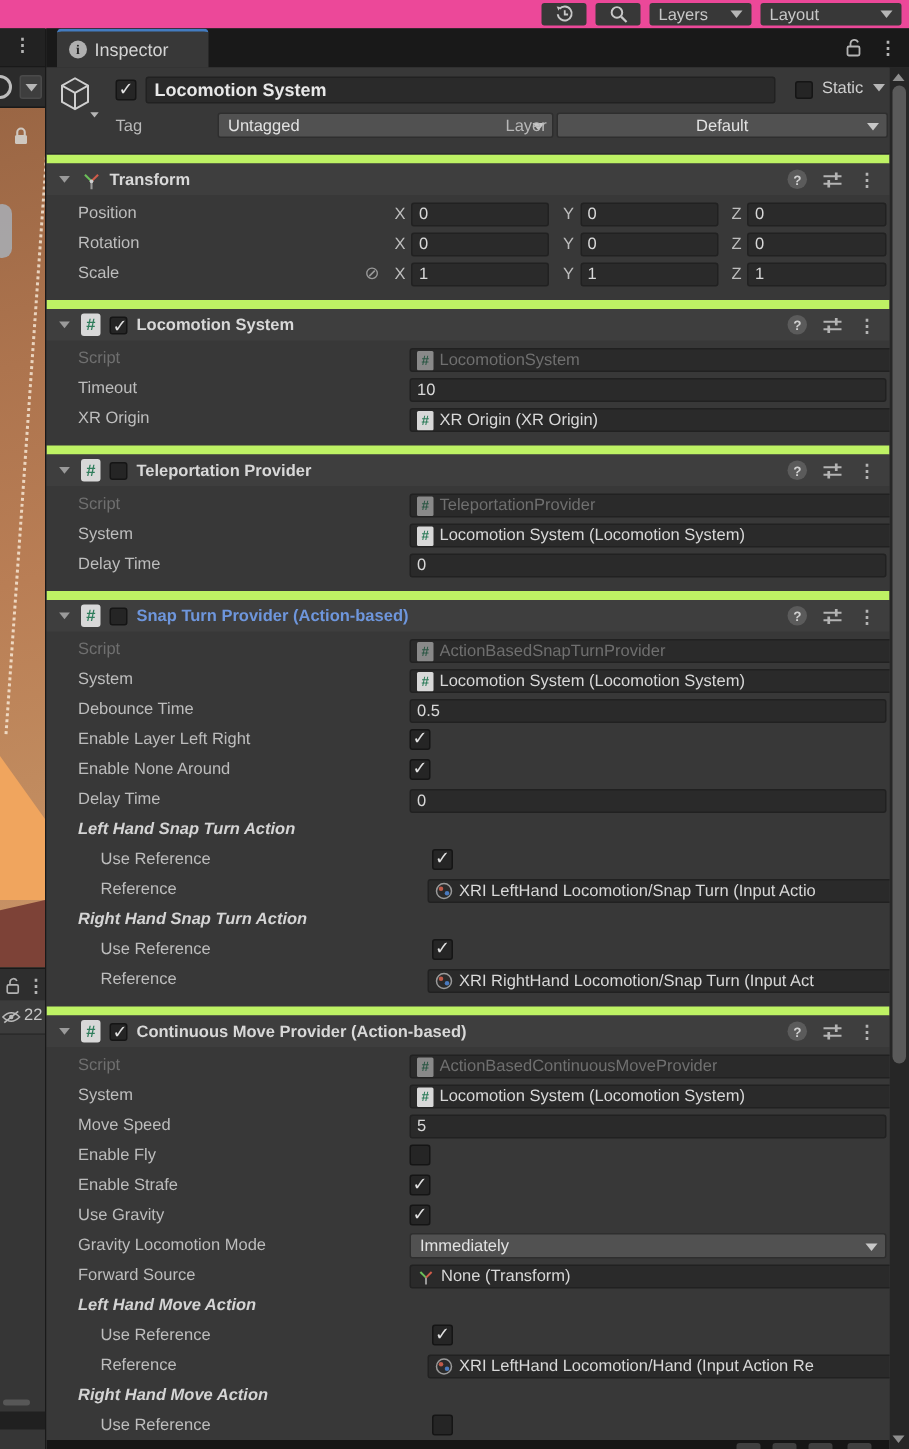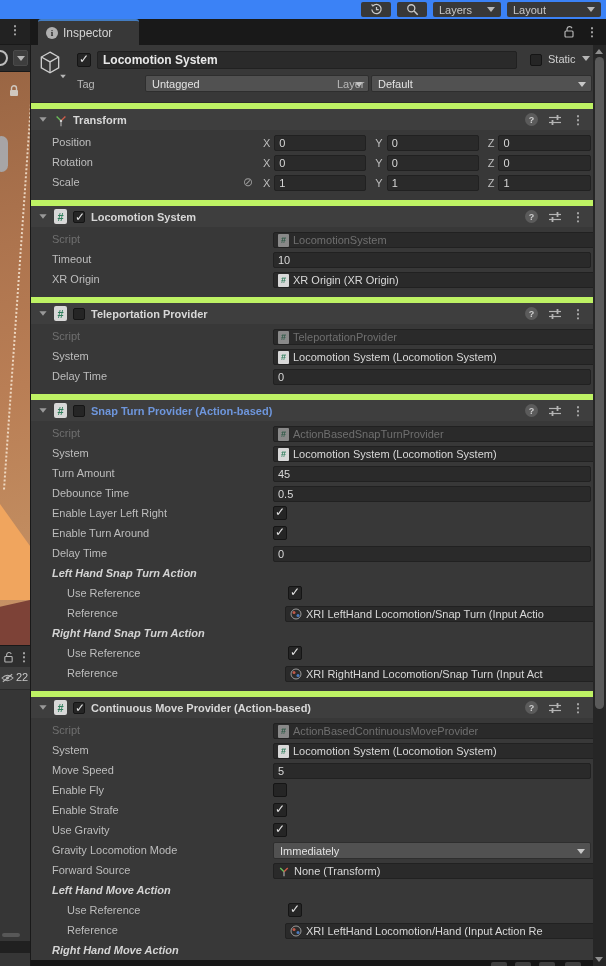--- a/index.html
+++ b/index.html
@@ -1,20 +1,20 @@
 <!DOCTYPE html>
 <html><head>
 <meta charset="utf-8">
 <style>
   * { box-sizing: border-box; margin: 0; padding: 0; }
   html,body { width:606px; height:966px; overflow:hidden; background:#191919;
     font-family:"Liberation Sans", sans-serif; }
 
   
-  .toolbar { position:absolute; left:0; top:0; width:606px; height:19px; background:#3b82f6; }
+  .toolbar { position:absolute; left:0; top:0; width:606px; height:19px; background:#ec4899; }
   .tbtn { position:absolute; top:2px; height:15px; background:#383838; border-radius:2px;
     display:flex; align-items:center; justify-content:center; color:#c8c8c8; font-size:11px; }
   .tbtn.dd2 { justify-content:space-between; padding:0 6px; }
   .tri-down { width:0; height:0; border-left:4px solid transparent; border-right:4px solid transparent;
     border-top:5px solid #b6b6b6; display:inline-block; }
   .tri-up { width:0; height:0; border-left:4px solid transparent; border-right:4px solid transparent;
     border-bottom:5px solid #8f8f8f; display:inline-block; }
 
   
   .left-strip { position:absolute; left:0; top:19px; width:30px; height:947px; background:#363636; }
@@ -76,21 +76,21 @@
     padding:1px 5px; white-space:nowrap; overflow:hidden; }
   .static-cb { position:absolute; left:499px; top:9px; }
   .static-lbl { position:absolute; left:517px; top:8px; color:#cfcfcf; font-size:11px; }
   .static-dd { position:absolute; left:551px; top:11px; }
   .tag-lbl { position:absolute; left:46px; top:33px; color:#b8b8b8; font-size:11px; }
   .dd { background:#515151; border:1px solid #2e2e2e; border-radius:2px; height:17px; color:#e2e2e2;
     font-size:11px; display:flex; align-items:center; padding:0 6px; position:relative; }
   .dd .tri-down { position:absolute; right:5px; top:6px; border-top-color:#c8c8c8; border-left-width:4px; border-right-width:4px; }
   .tag-dd { position:absolute; left:66px; top:30px; width:224px;margin-left:48px; }
   .layer-lbl { position:absolute; left:306px; top:33px; color:#b8b8b8; font-size:11px; }
-  .layer-dd { position:absolute; left:340px; top:30px; width:221px; }
+  .layer-dd { position:absolute; left:340px; top:30px; width:221px;justify-content:center; }
 
   
   .comp { border-top:6px solid #bef264; }
   .comp-header { height:21px; background:#3e3e3e; display:flex; align-items:center; padding-left:8px; }
   .comp-header .fold { margin-right:6px; transform:scale(.9); border-top-color:#9a9a9a; }
   .cicon { width:15px; height:15px; margin-right:5px; display:flex; align-items:center; justify-content:center; }
   .script-badge { width:13px; height:15px; background:#d8d8d8; border-radius:2px; color:#2e7d5b;
     font-size:11px; font-weight:bold; display:flex; align-items:center; justify-content:center; }
   .comp-header .cb { margin-right:6px; }
   .ctitle { color:#d8d8d8; font-size:11px; font-weight:bold; }
@@ -451,33 +451,29 @@
         </div>
         <div class="irow">
           <span class="lbl">System</span>
           <div class="field val objfield">
             <span class="mini mini-script">#</span>
             <span class="oftext">Locomotion System (Locomotion System)</span>
 
           </div>
         </div>
         <div class="irow">
-          <span class="lbl">Turn Amount</span>
-          <div class="field val"><span>45</span></div>
-        </div>
-        <div class="irow">
           <span class="lbl">Debounce Time</span>
           <div class="field val"><span>0.5</span></div>
         </div>
         <div class="irow">
           <span class="lbl">Enable Layer Left Right</span>
           <span class="cb on val-cb"></span>
         </div>
         <div class="irow">
-          <span class="lbl">Enable Turn Around</span>
+          <span class="lbl">Enable None Around</span>
           <span class="cb on val-cb"></span>
         </div>
         <div class="irow">
           <span class="lbl">Delay Time</span>
           <div class="field val"><span>0</span></div>
         </div>
         <div class="irow">
           <span class="lbl bold">Left Hand Snap Turn Action</span>
         </div>
         <div class="irow sub">

